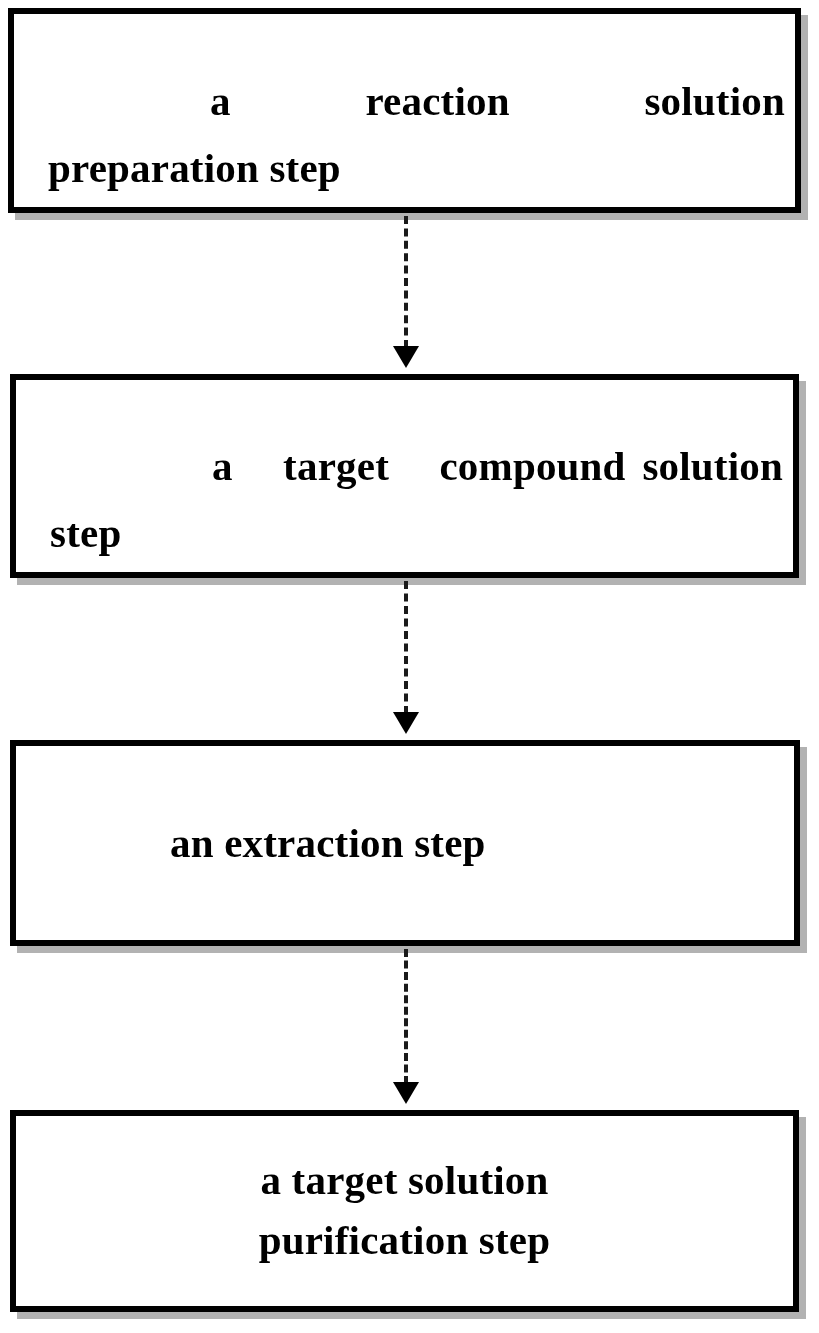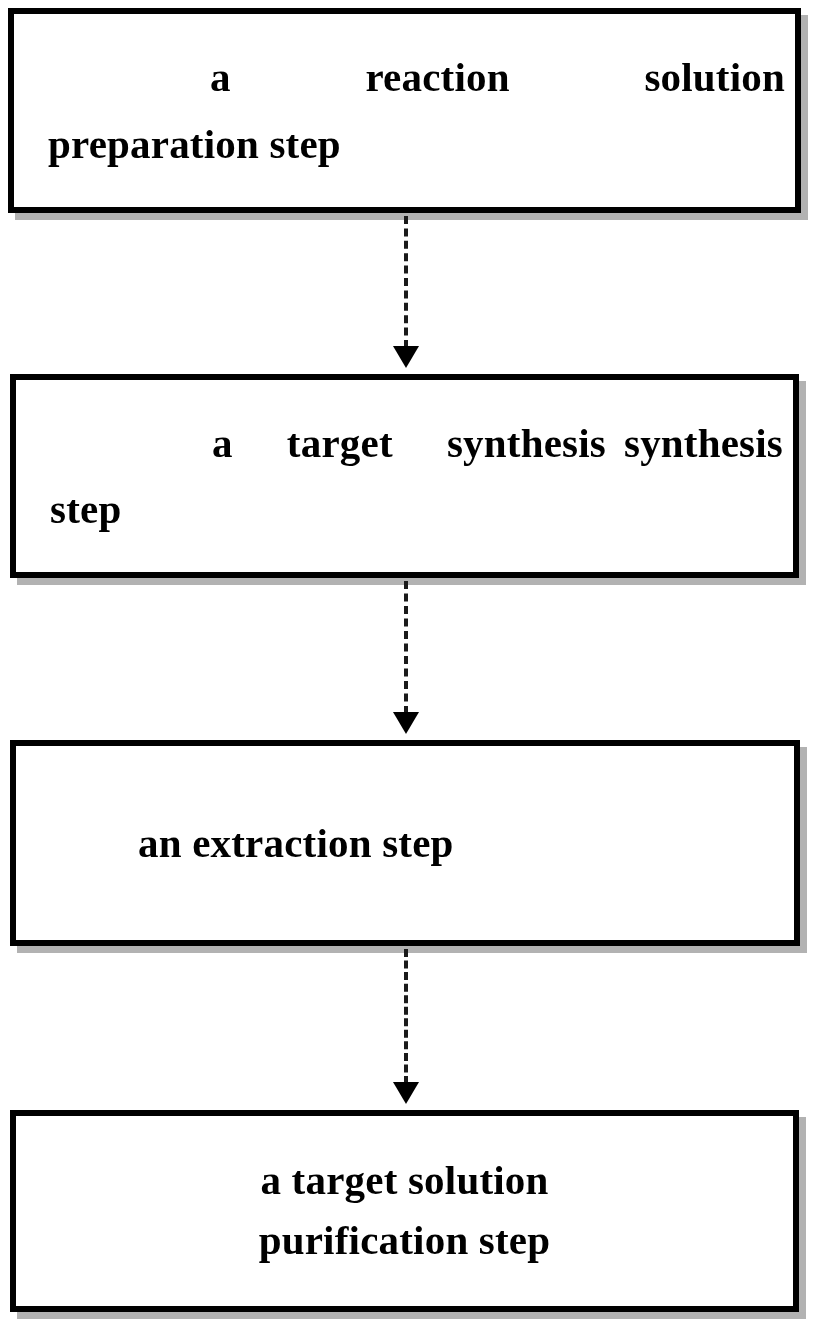--- a/index.html
+++ b/index.html
@@ -37,34 +37,35 @@
     color: #000000;
     font-weight: bold;
     font-size: 41px;
     line-height: 1.62;
     letter-spacing: 0.2px;
     white-space: pre-wrap;
   }
 
   
   .layout-justified .inner {
-    justify-content: center;
+    justify-content: flex-end;
     padding: 6px 10px 6px 34px;
   }
   .layout-justified .step-text {
     text-align: justify;
     text-align-last: left;
     text-indent: 162px;
     width: 100%;
   }
 
   
   .layout-single .inner {
     justify-content: center;
     padding: 6px 22px 6px 122px;
+    margin-left: 32px;
   }
   .layout-single .step-text {
     text-align: left;
     width: 100%;
   }
 
   
   .layout-centered .inner {
     justify-content: center;
     padding: 6px 30px 6px 30px;
@@ -110,21 +111,21 @@
     </div>
   </div>
 
   <div class="connector" style="left:393px; top:216px; height:152px;">
     <div class="shaft"></div>
     <div class="head"></div>
   </div>
 
   <div class="step-box layout-justified" style="left:10px; top:374px; width:789px; height:204px;">
     <div class="inner">
-      <div class="step-text">a   target   synthesis synthesis step</div>
+      <div class="step-text">a   target   compound solution step</div>
     </div>
   </div>
 
   <div class="connector" style="left:393px; top:581px; height:153px;">
     <div class="shaft"></div>
     <div class="head"></div>
   </div>
 
   <div class="step-box layout-single" style="left:10px; top:740px; width:790px; height:206px;">
     <div class="inner">

